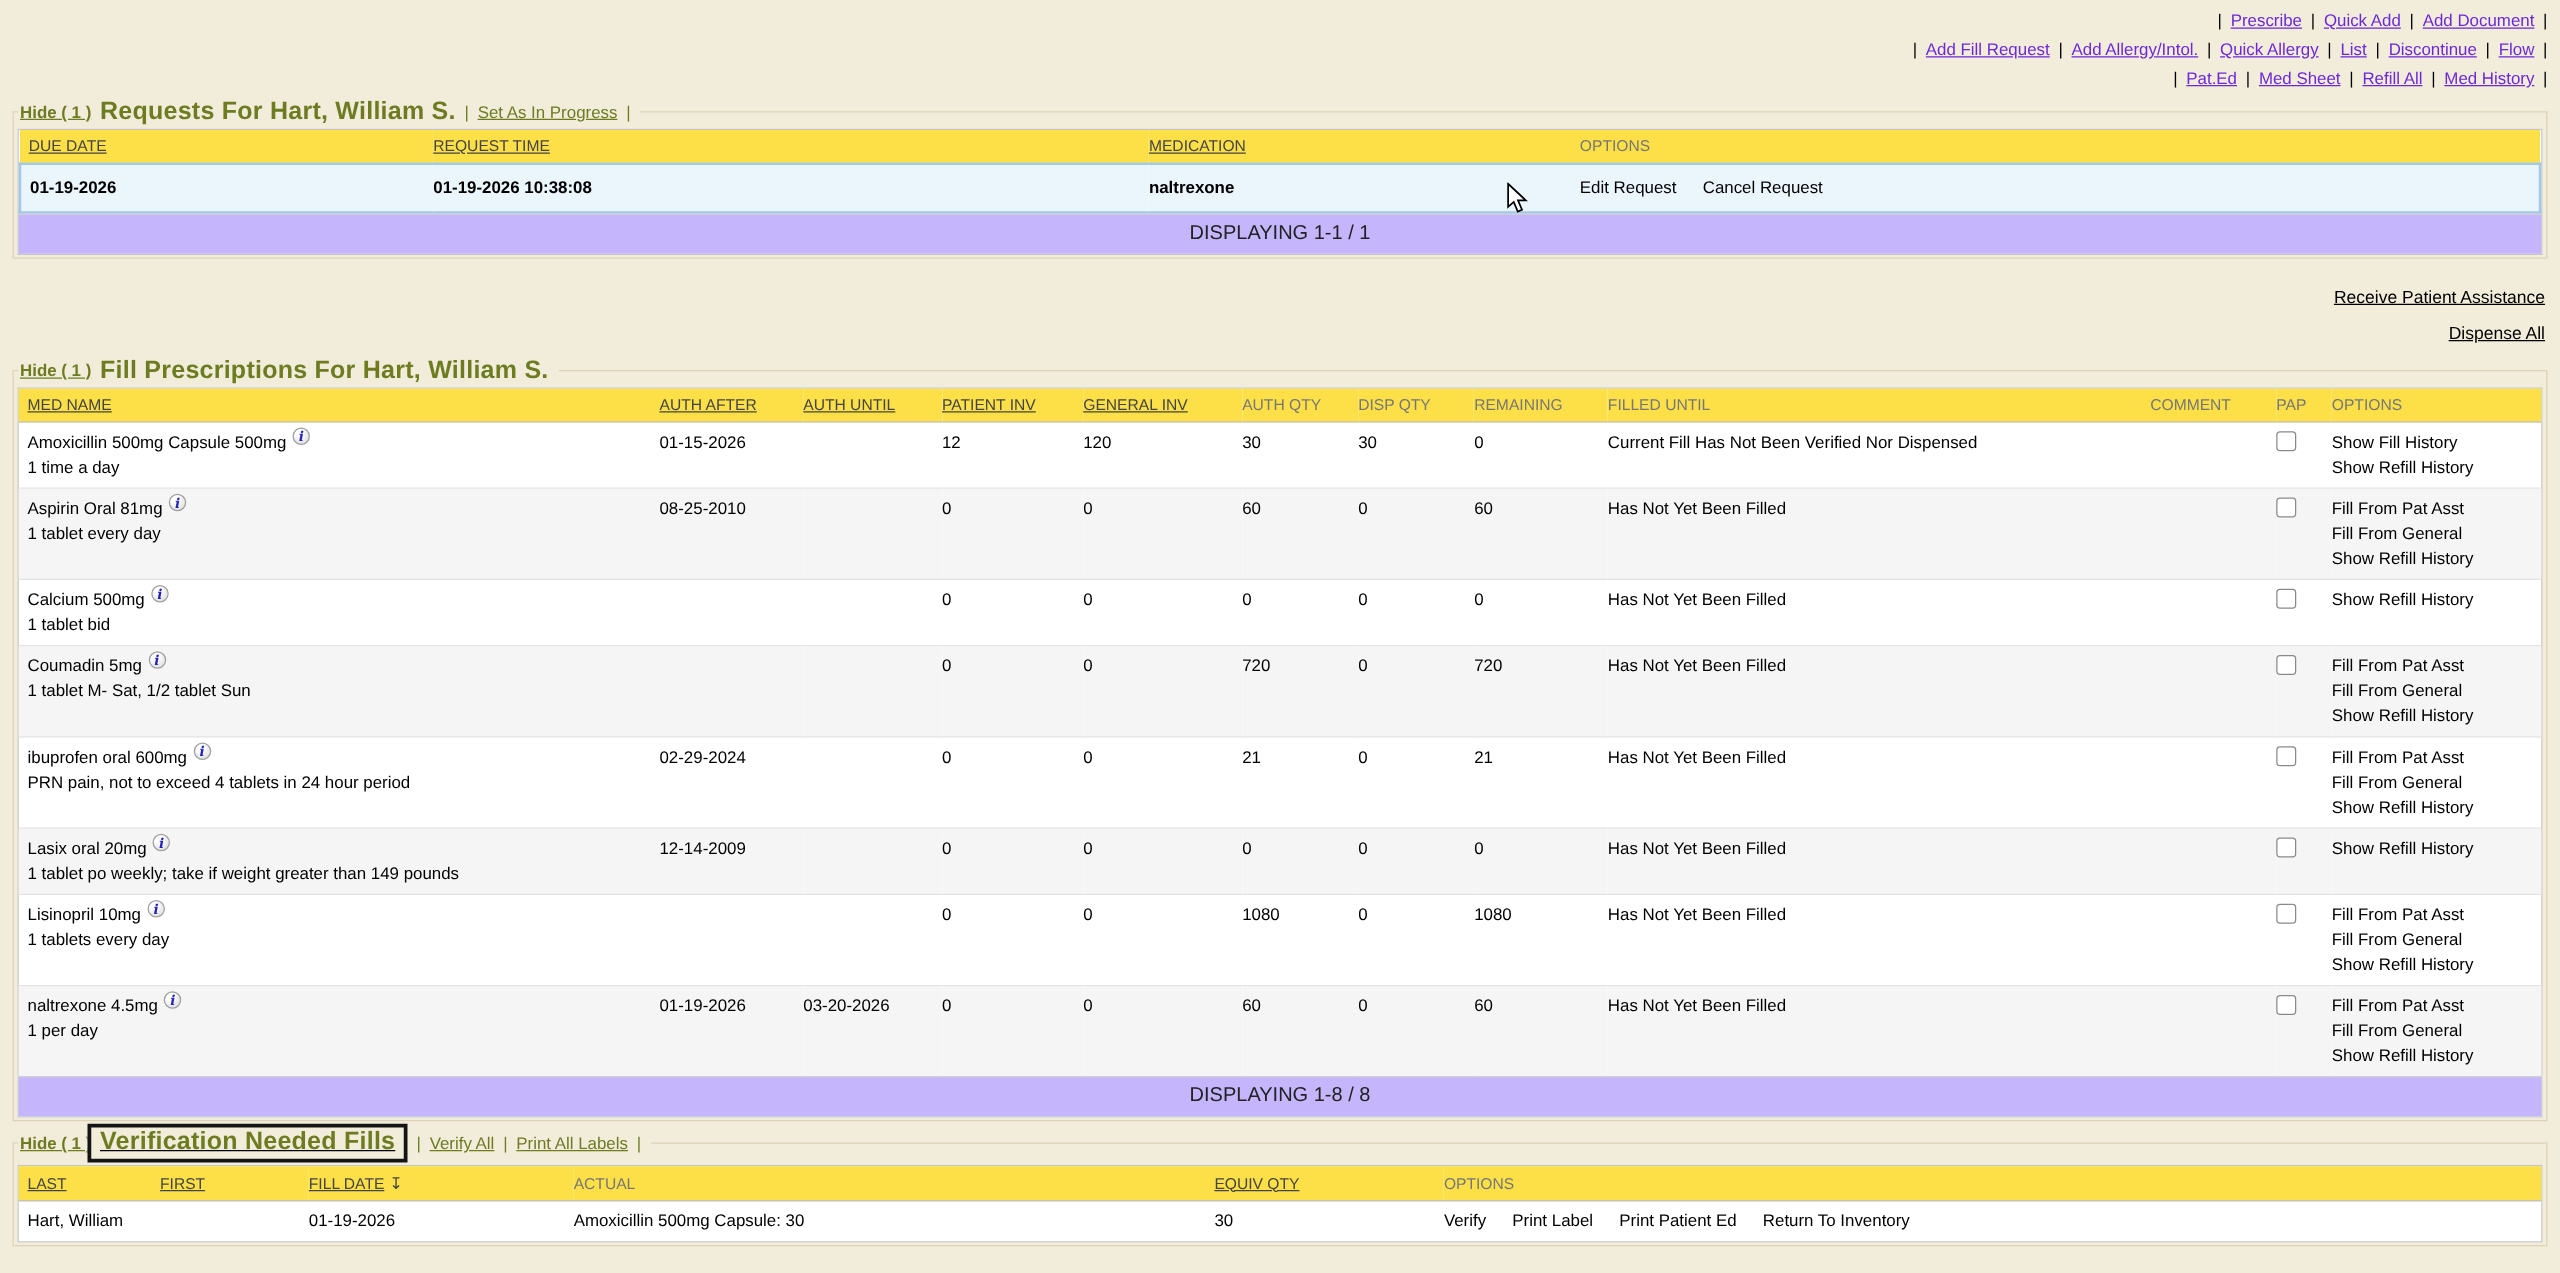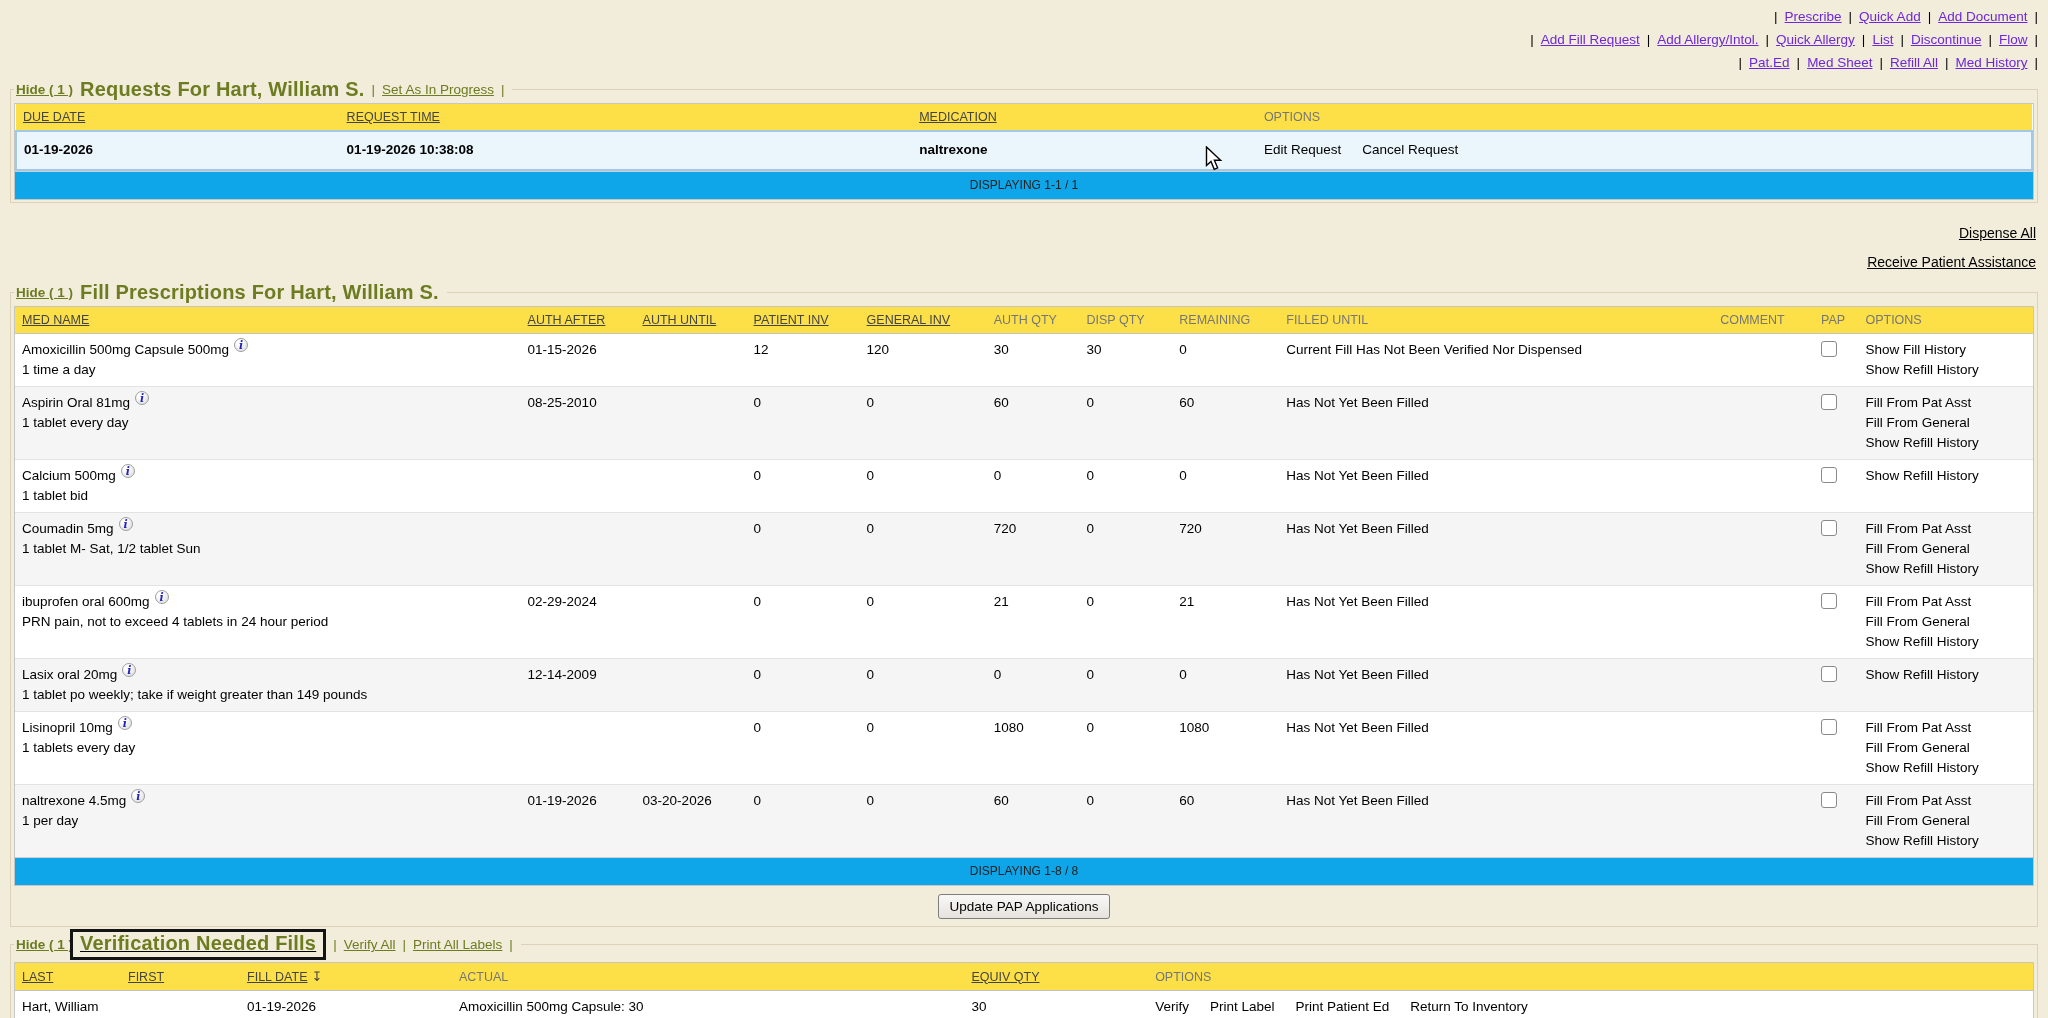--- a/index.html
+++ b/index.html
@@ -31,21 +31,21 @@
     background:#fde047; border-bottom:1px solid #c2c2c2; text-align:left;
     font-weight:normal; font-size:12.5px; color:#767676; padding:6px 4px 6px 0;
     white-space:nowrap; overflow:visible;
   }
   .tbl th:first-child, .tbl td:first-child { padding-left:7px; }
   .tbl th.sortable .hdr { color:#444; text-decoration:underline; cursor:pointer; }
   .tbl td { padding:6px 6px 6px 0; vertical-align:top; font-size:13.5px; line-height:20px; overflow:visible; white-space:nowrap; }
   .tbl td.wrapok { white-space:normal; }
   .tbl tbody tr + tr td { border-top:1px solid #e3e3e3; }
   tr.alt td { background:#f5f5f5; }
-  .displaying { text-align:center; font-size:12px; color:#222; padding:6px 0 7px 0; background:#0ea5e9; border-top:1px solid #cfcfcf; }
+  .displaying { text-align:center; font-size:16px; color:#222; padding:6px 0 7px 0; background:#c4b5fd; border-top:1px solid #cfcfcf; }
 
   
   tr.sel td { background:#ebf5fc; border-top:2px solid #a3c9e8; border-bottom:2px solid #a3c9e8; padding-top:8px; padding-bottom:9px; }
   tr.sel td:first-child { border-left:2px solid #a3c9e8; }
   tr.sel td:last-child { border-right:2px solid #a3c9e8; }
   tr.sel td.b { font-weight:bold; }
 
   
   .medline { line-height:20px; }
   .sig { line-height:20px; white-space:normal; }
@@ -154,22 +154,22 @@
             </span>
           </td>
         </tr>
       </tbody>
     </table>
     <div class="displaying">DISPLAYING 1-1 / 1</div>
   </div>
 </fieldset>
 
 <div class="side-links">
+  <span class="sl">Receive Patient Assistance</span>
   <span class="sl">Dispense All</span>
-  <span class="sl">Receive Patient Assistance</span>
 </div>
 
 <fieldset class="sec">
   <legend class="sec-legend">
     <span class="hide-link">Hide ( 1 )</span>
     <span class="sec-title">Fill Prescriptions For Hart, William S.</span>
   </legend>
   <div class="tbl-wrap">
     <table class="tbl">
       <colgroup>
@@ -368,23 +368,20 @@
           <td>
             <div class="optline">Fill From Pat Asst</div>
             <div class="optline">Fill From General</div>
             <div class="optline">Show Refill History</div>
           </td>
         </tr>
       </tbody>
     </table>
     <div class="displaying">DISPLAYING 1-8 / 8</div>
   </div>
-  <div class="btnrow">
-    <button class="pap-btn">Update PAP Applications</button>
-  </div>
 </fieldset>
 
 <fieldset class="sec">
   <legend class="sec-legend">
     <span class="hide-link">Hide ( 1 )</span>
     <span class="vbox"><span class="sec-title">Verification Needed Fills</span></span>
     <span class="sec-pipe">|</span>
     <span class="sec-action">Verify All</span>
     <span class="sec-pipe">|</span>
     <span class="sec-action">Print All Labels</span>

